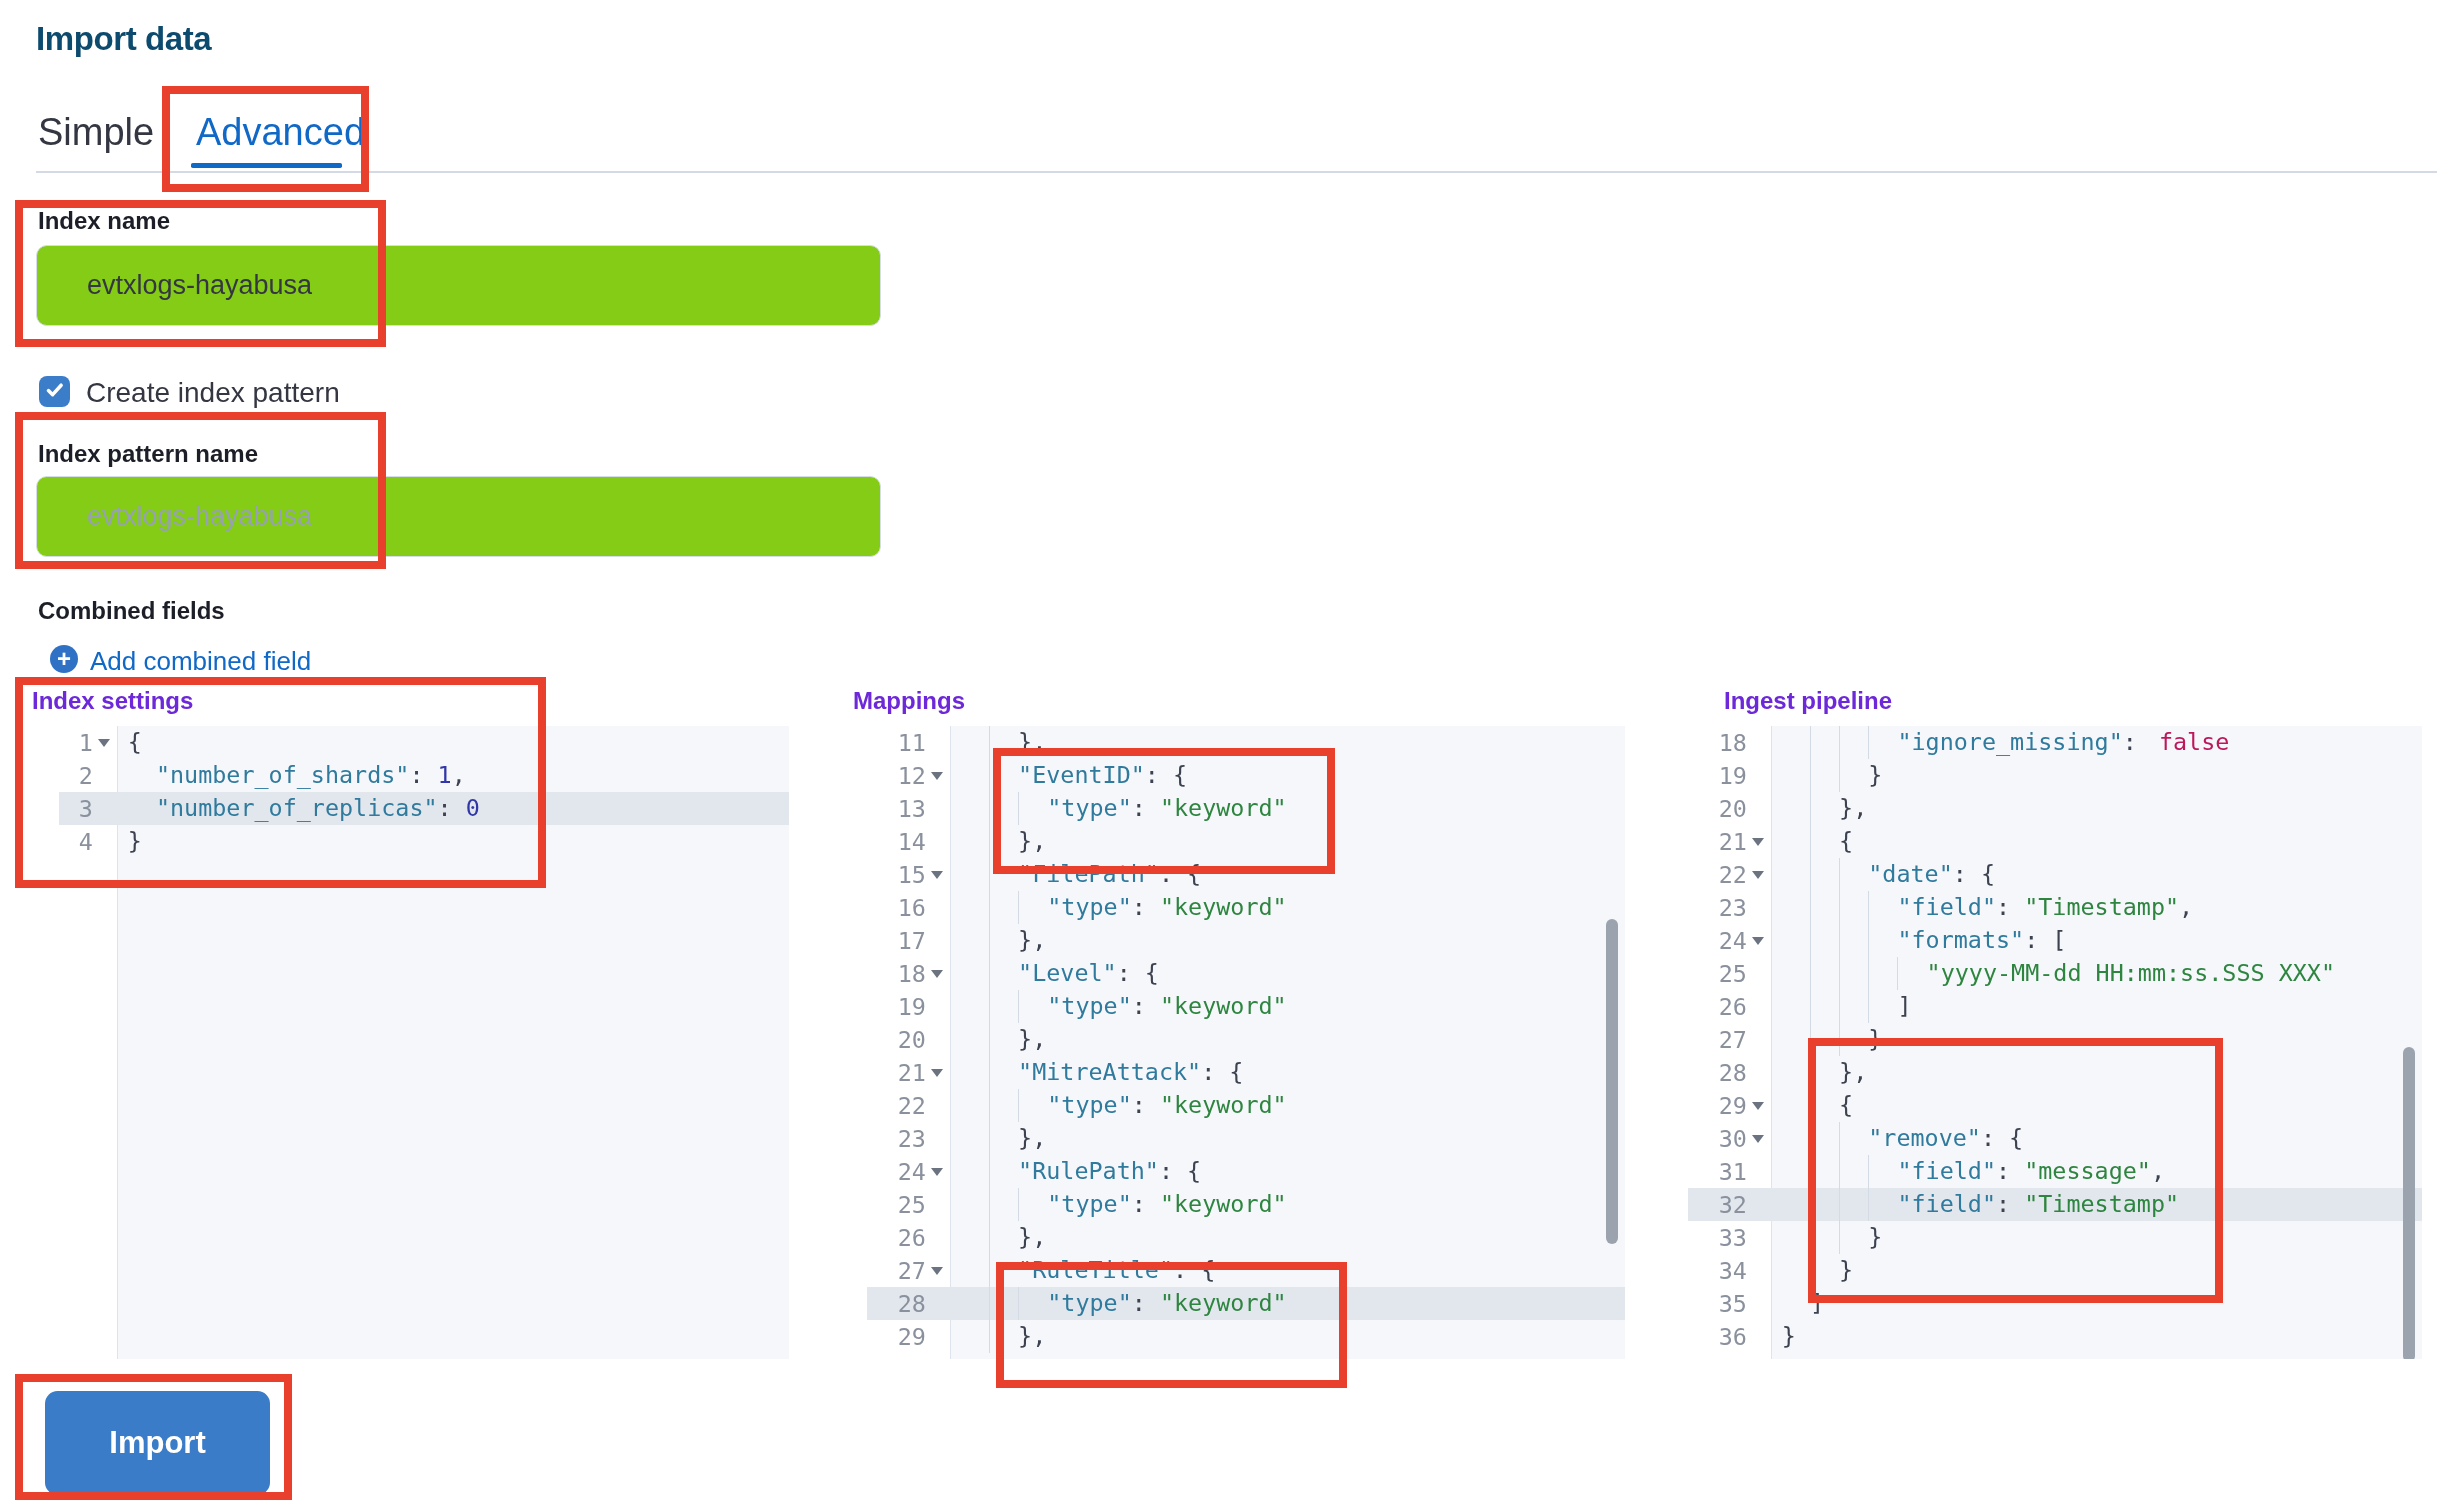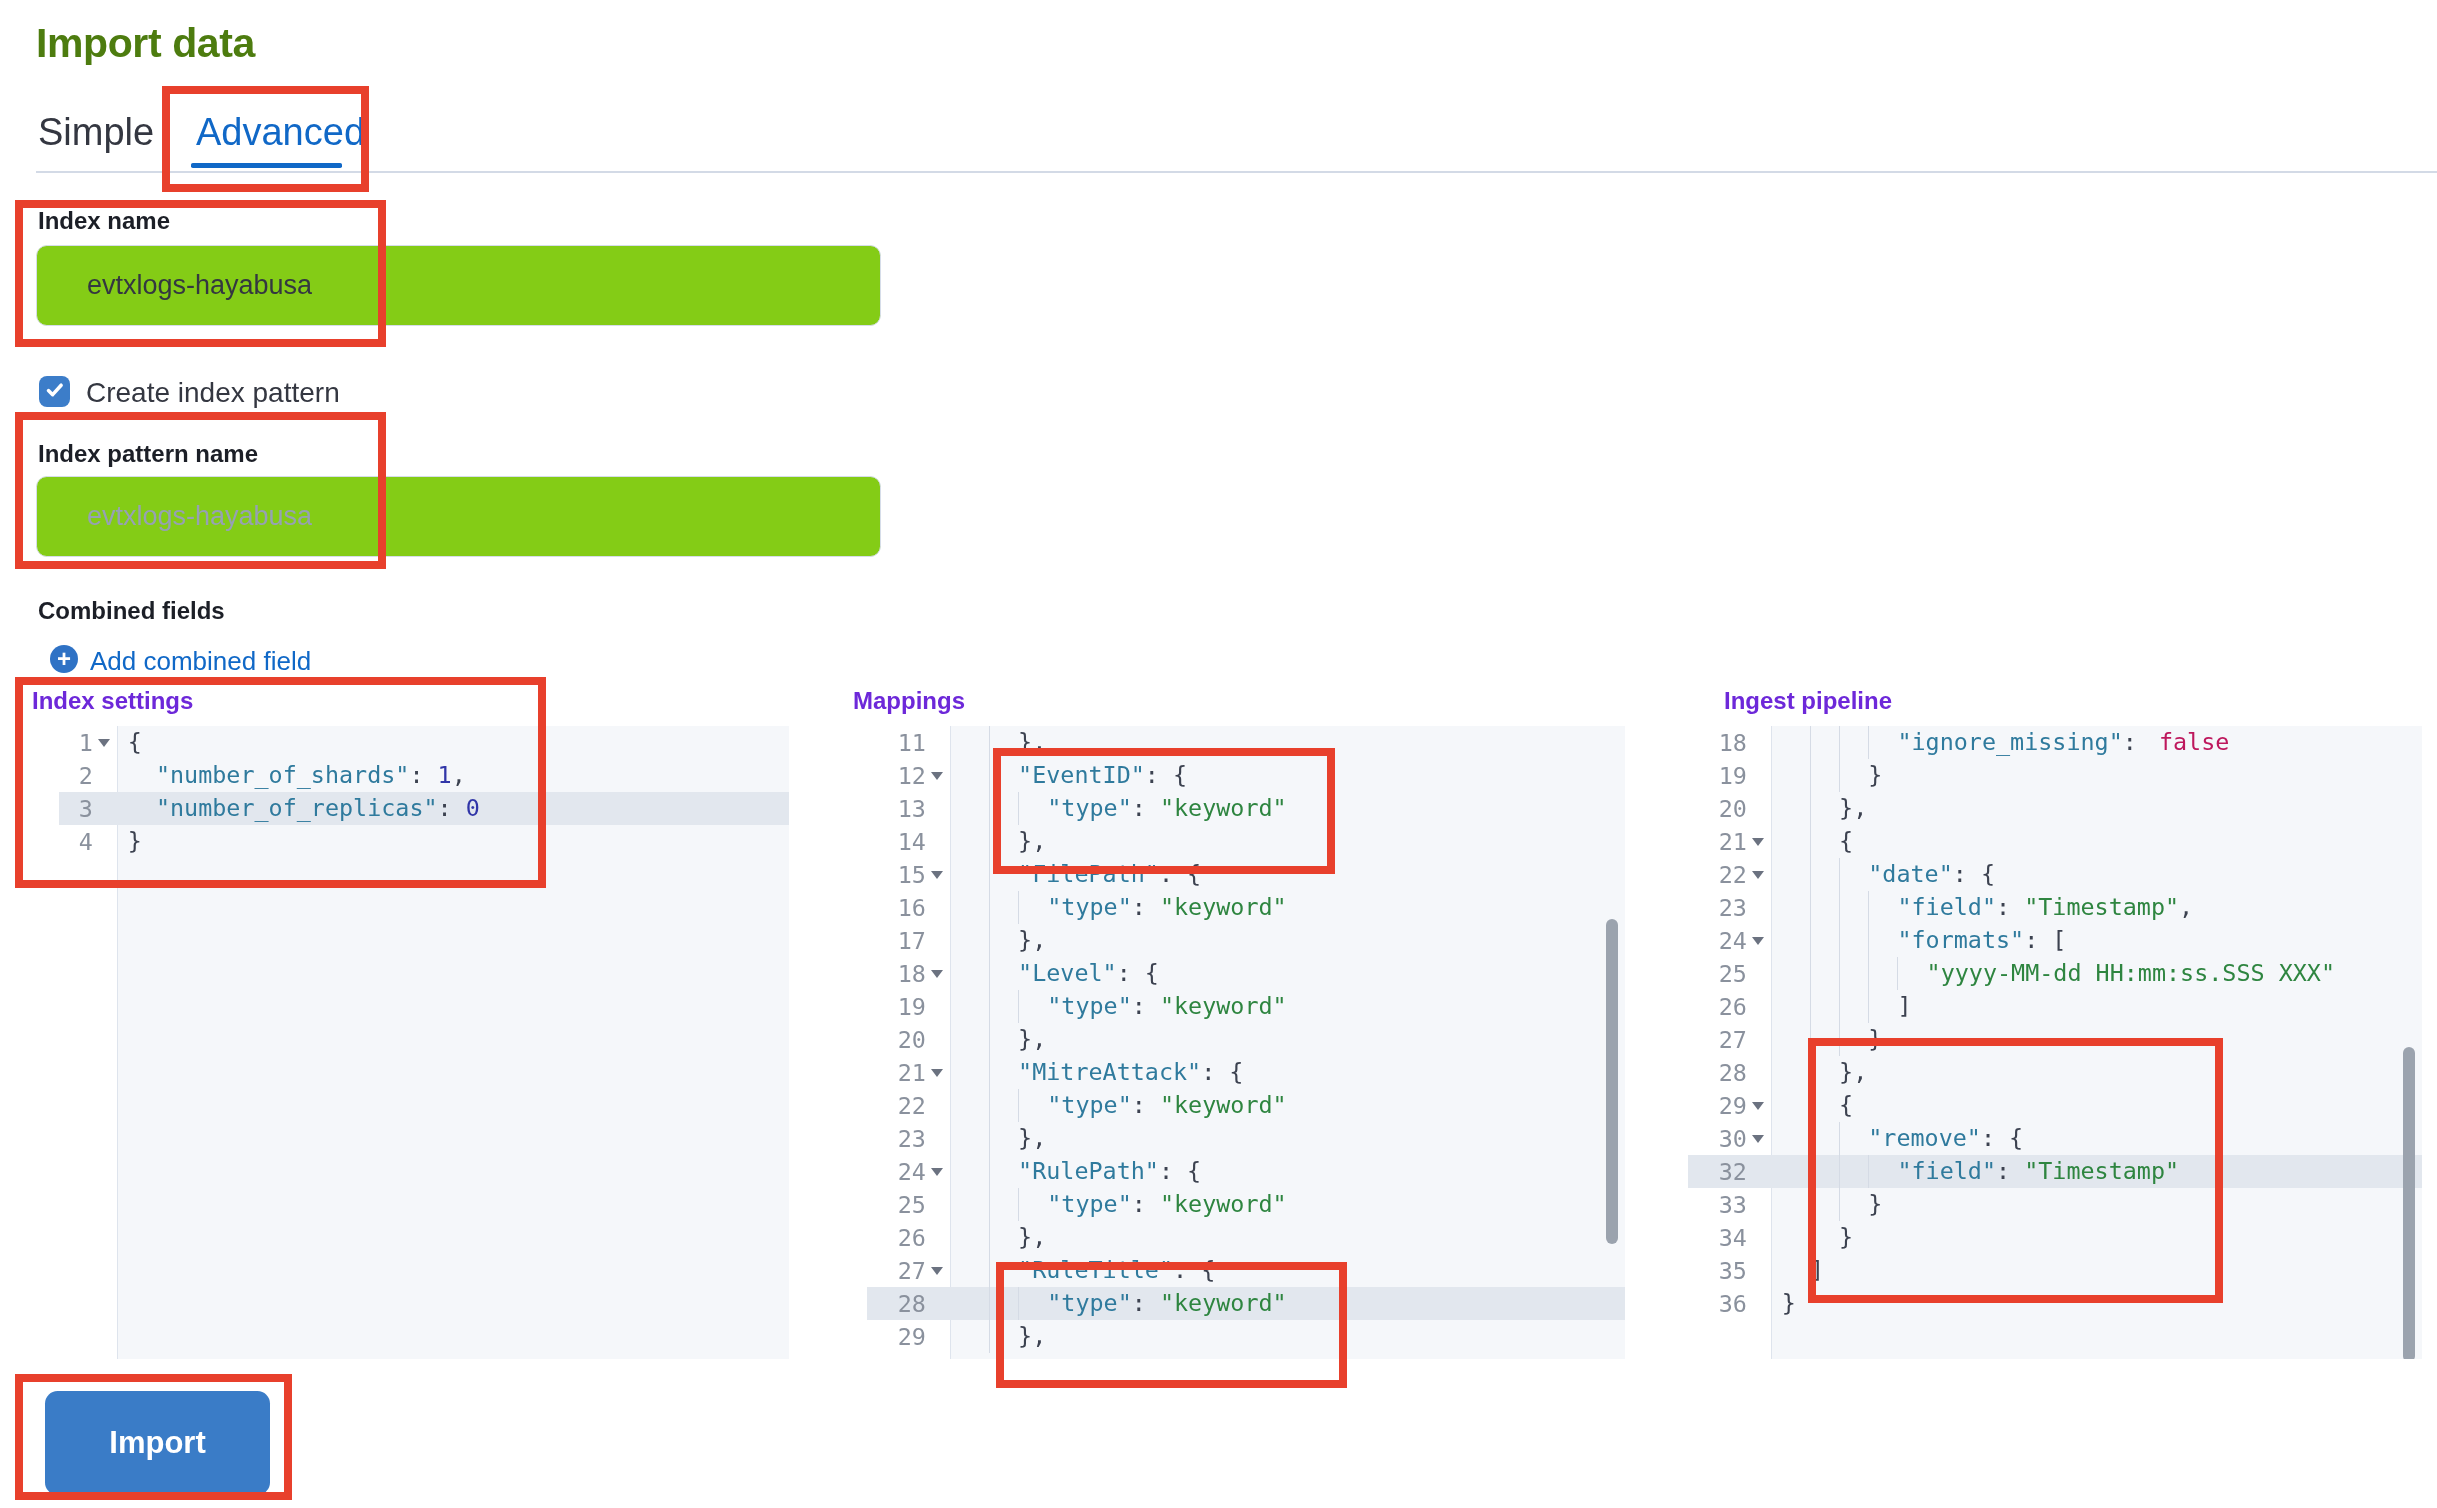--- a/index.html
+++ b/index.html
@@ -3,21 +3,21 @@
 <meta charset="utf-8">
 <style>
   html,body{margin:0;padding:0;}
   body{
     width:2438px;height:1508px;position:relative;background:#ffffff;
     font-family:"Liberation Sans", sans-serif;color:#343741;overflow:hidden;
   }
   .abs{position:absolute;}
 
   
-  #page-title{left:36px;top:20px;font-size:41px;font-weight:700;color:#4d7c0f;letter-spacing:-0.4px;}
+  #page-title{left:36px;top:20px;font-size:33px;font-weight:700;color:#0c4a6e;letter-spacing:-0.4px;}
   .tab{top:111px;font-size:38px;font-weight:400;cursor:pointer;}
   #tab-simple{left:38px;color:#343741;}
   #tab-advanced{left:196px;color:#1068c7;}
   #tab-underline{left:191px;top:163px;width:151px;height:5.4px;background:#1068c7;border-radius:1.8px;}
   #tabs-divider{left:36px;top:171px;width:2402px;height:1.8px;background:#d3dae6;}
 
   
   .field-label{font-size:24px;font-weight:700;color:#1c1f27;}
   #index-name-label{left:38px;top:207px;}
   #index-pattern-name-label{left:38px;top:440px;}
@@ -401,20 +401,27 @@
       </div>
       <div class="row">
         <div class="gut">
           <span class="num">30</span>
           <span class="fold">
             <span class="tri"></span>
           </span>
         </div>
         <div class="code"><span class="ib"></span><span class="ib g"></span><span class="ib g"></span><span class="tk-k">"remove"</span><span class="tk-p">: {</span></div>
       </div>
+      <div class="row">
+        <div class="gut">
+          <span class="num">31</span>
+          <span class="fold"></span>
+        </div>
+        <div class="code"><span class="ib"></span><span class="ib g"></span><span class="ib g"></span><span class="ib g"></span><span class="tk-k">"field"</span><span class="tk-p">: </span><span class="tk-s">"message"</span><span class="tk-p">,</span></div>
+      </div>
       <div class="row active">
         <div class="gut">
           <span class="num">32</span>
           <span class="fold"></span>
         </div>
         <div class="code"><span class="ib"></span><span class="ib g"></span><span class="ib g"></span><span class="ib g"></span><span class="tk-k">"field"</span><span class="tk-p">: </span><span class="tk-s">"Timestamp"</span></div>
       </div>
       <div class="row">
         <div class="gut">
           <span class="num">33</span>

